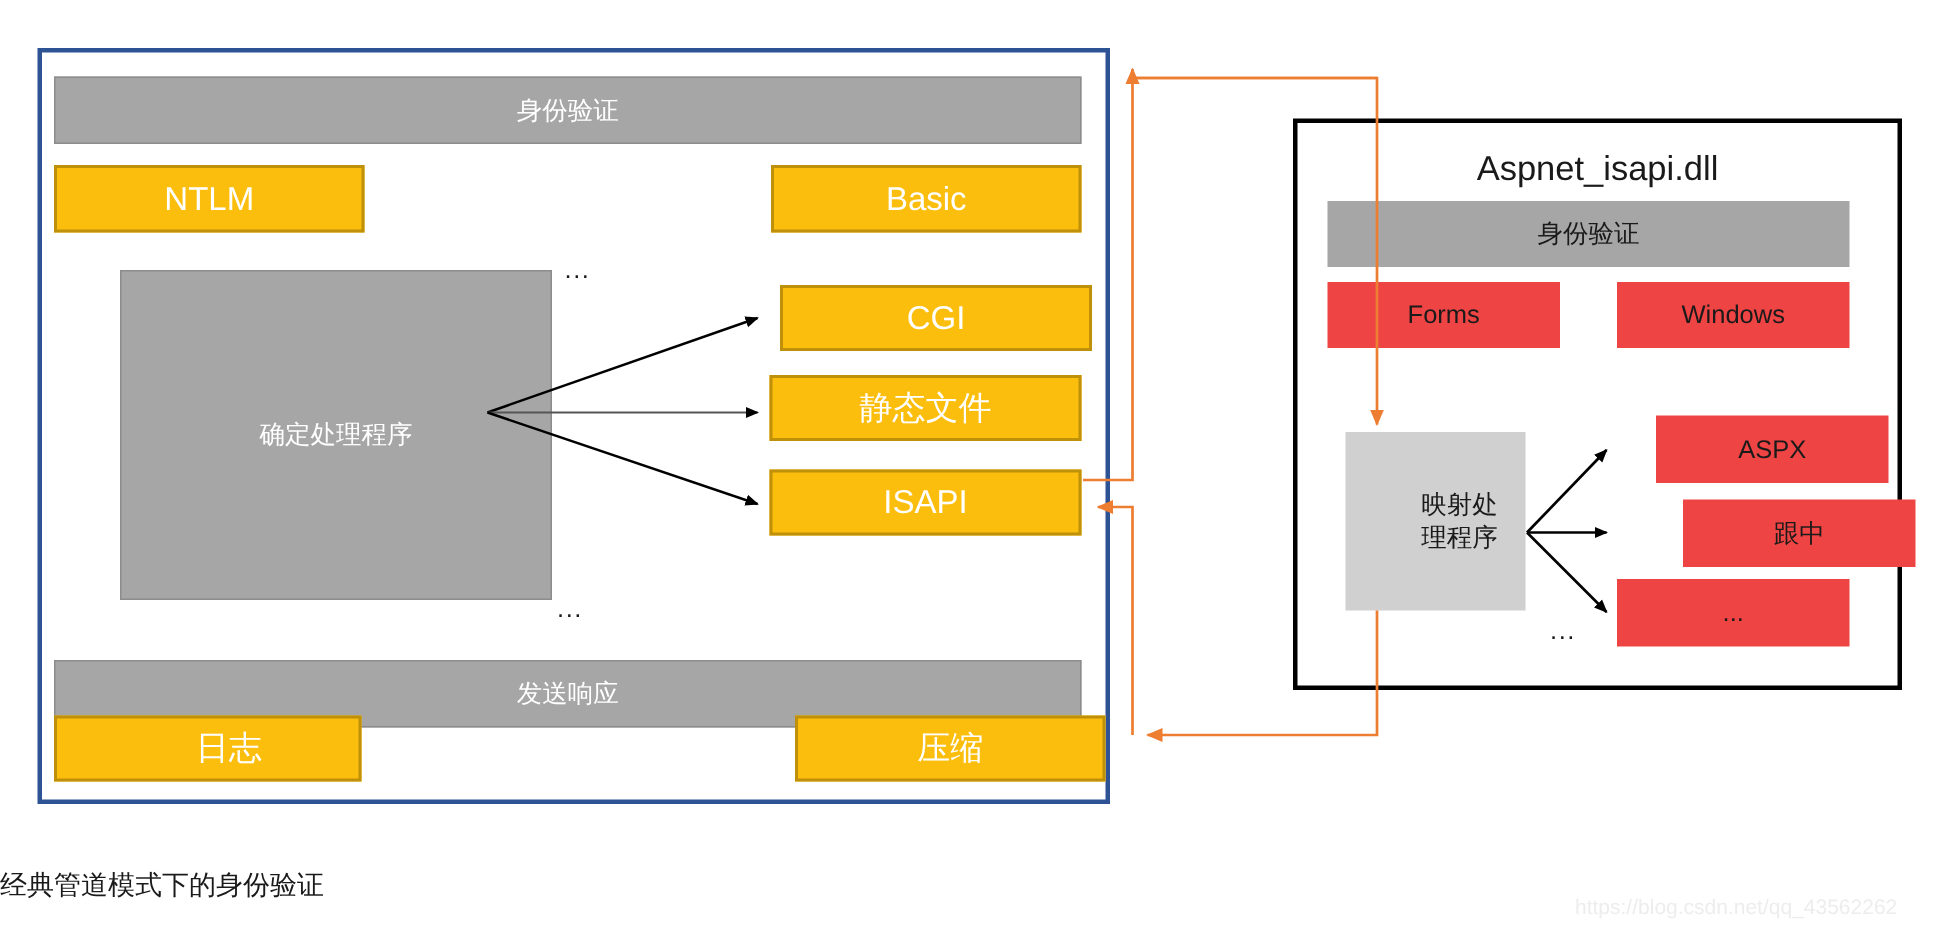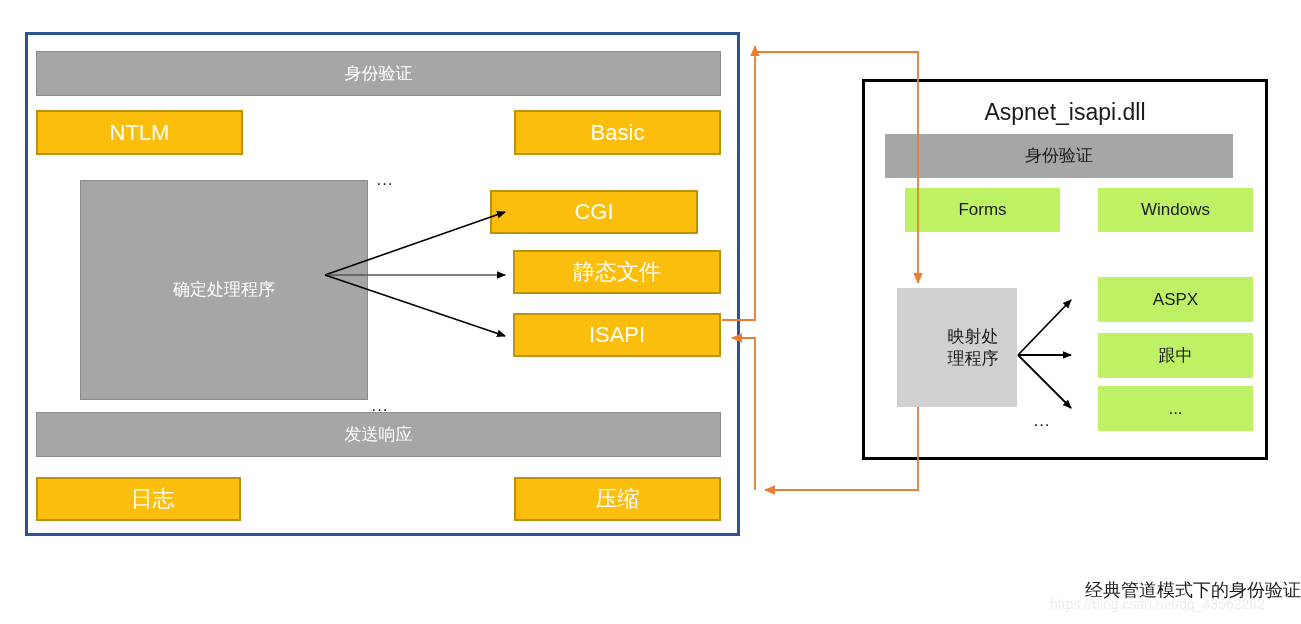--- a/index.html
+++ b/index.html
@@ -55,44 +55,42 @@
     color: #1a1a1a;
     font-size: 17px;
   }
   .box-gray-dark-text {
     background: #A6A6A6;
     border: none;
     color: #1a1a1a;
     font-size: 17px;
   }
   .box-yellow-plain {
-    background: #bef264;
+    background: #ef4444;
     border: none;
     color: #1a1a1a;
     font-size: 17px;
-    margin-left: 20px;
   }
 
   .plain-label {
     color: #1a1a1a;
     font-size: 23px;
     text-align: center;
   }
   .dots {
     color: #1a1a1a;
     font-size: 17px;
     letter-spacing: 1px;
     text-align: center;
   }
   .caption {
     color: #1a1a1a;
     font-size: 18px;
-    text-align: right;
+    text-align: left;
     width: 100%;
-    padding-left: 40px;
   }
   .watermark {
     color: #EDEDED;
     font-size: 14px;
     white-space: nowrap;
   }
   svg.overlay {
     position: absolute;
     left: 0; top: 0;
     width: 1301px;
@@ -109,49 +107,49 @@
 
   <div class="abs box box-gray" style="left:36px; top:51px; width:685px; height:45px;">身份验证</div>
 
   <div class="abs box box-yellow" style="left:36px; top:110px; width:207px; height:45px;">NTLM</div>
   <div class="abs box box-yellow" style="left:514px; top:110px; width:207px; height:45px;">Basic</div>
 
   <div class="abs dots" style="left:360px; top:170px; width:50px; height:20px;">...</div>
 
   <div class="abs box box-gray" style="left:36px; top:180px; width:288px; height:220px;margin-left:44px;">确定处理程序</div>
 
-  <div class="abs box box-yellow" style="left:490px; top:190px; width:208px; height:44px;">CGI</div>
+  <div class="abs box box-yellow" style="left:520px; top:190px; width:208px; height:44px;">CGI</div>
   <div class="abs box box-yellow" style="left:513px; top:250px; width:208px; height:44px;font-family:Liberation Serif, serif;">静态文件</div>
   <div class="abs box box-yellow" style="left:513px; top:313px; width:208px; height:44px;">ISAPI</div>
 
   <div class="abs dots" style="left:355px; top:396px; width:50px; height:20px;">...</div>
 
-  <div class="abs box box-gray" style="left:36px; top:412px; width:685px; height:45px;">发送响应</div>
+  <div class="abs box box-gray" style="left:36px; top:440px; width:685px; height:45px;">发送响应</div>
 
   <div class="abs box box-yellow" style="left:36px; top:477px; width:205px; height:44px;padding-left:28px;">日志</div>
-  <div class="abs box box-yellow" style="left:514px; top:477px; width:207px; height:44px;">压缩</div>
+  <div class="abs box box-yellow" style="left:530px; top:477px; width:207px; height:44px;">压缩</div>
 
   <div class="abs panel-black" style="left:862px; top:79px; width:406px; height:381px;"></div>
 
   <div class="abs plain-label" style="left:862px; top:99px; width:406px; height:24px;">Aspnet_isapi.dll</div>
 
   <div class="abs box box-gray-dark-text" style="left:885px; top:134px; width:348px; height:44px;">身份验证</div>
 
   <div class="abs box box-yellow-plain" style="left:885px; top:188px; width:155px; height:44px;">Forms</div>
   <div class="abs box box-yellow-plain" style="left:1078px; top:188px; width:155px; height:44px;">Windows</div>
 
   <div class="abs box box-gray-light" style="left:897px; top:288px; width:120px; height:119px; flex-direction:column;padding-left:32px;">
     <span>映射处</span>
     <span>理程序</span>
   </div>
 
   <div class="abs dots" style="left:1022px; top:411px; width:40px; height:20px;">...</div>
 
-  <div class="abs box box-yellow-plain" style="left:1078px; top:277px; width:155px; height:45px;">ASPX</div>
-  <div class="abs box box-yellow-plain" style="left:1078px; top:333px; width:155px; height:45px;">跟中</div>
+  <div class="abs box box-yellow-plain" style="left:1104px; top:277px; width:155px; height:45px;">ASPX</div>
+  <div class="abs box box-yellow-plain" style="left:1122px; top:333px; width:155px; height:45px;">跟中</div>
   <div class="abs box box-yellow-plain" style="left:1078px; top:386px; width:155px; height:45px;">...</div>
 
   <svg class="overlay" viewBox="0 0 1301 624" xmlns="http://www.w3.org/2000/svg">
     <defs>
       <marker id="ah-black" markerWidth="9" markerHeight="9" refX="8" refY="4.5" orient="auto" markerUnits="userSpaceOnUse">
         <path d="M0,0.7 L9,4.5 L0,8.3 Z" fill="#000000"></path>
       </marker>
       <marker id="ah-orange" markerWidth="11" markerHeight="11" refX="10" refY="5.5" orient="auto" markerUnits="userSpaceOnUse">
         <path d="M0,0.8 L11,5.5 L0,10.2 Z" fill="#ED7D31"></path>
       </marker>

